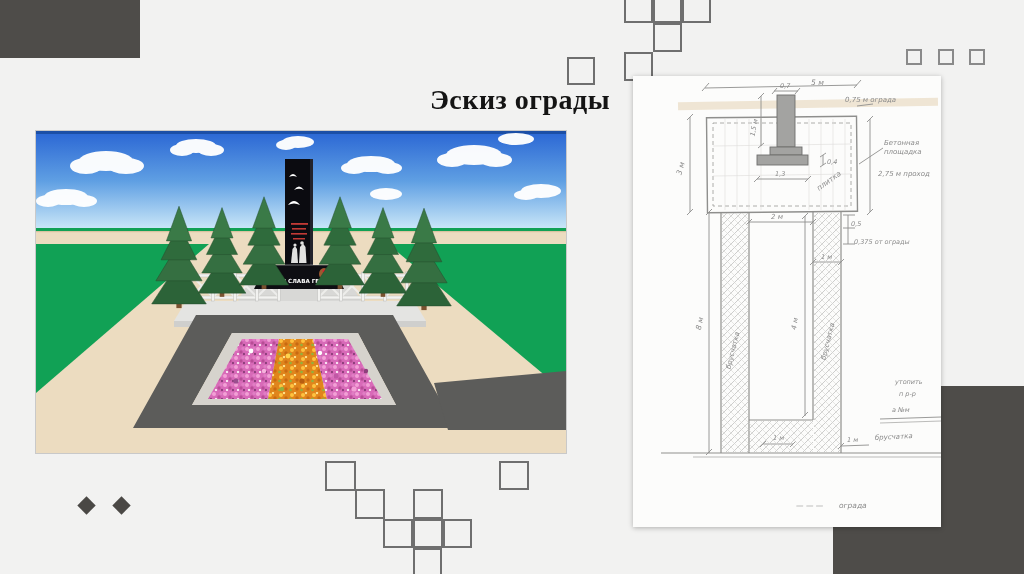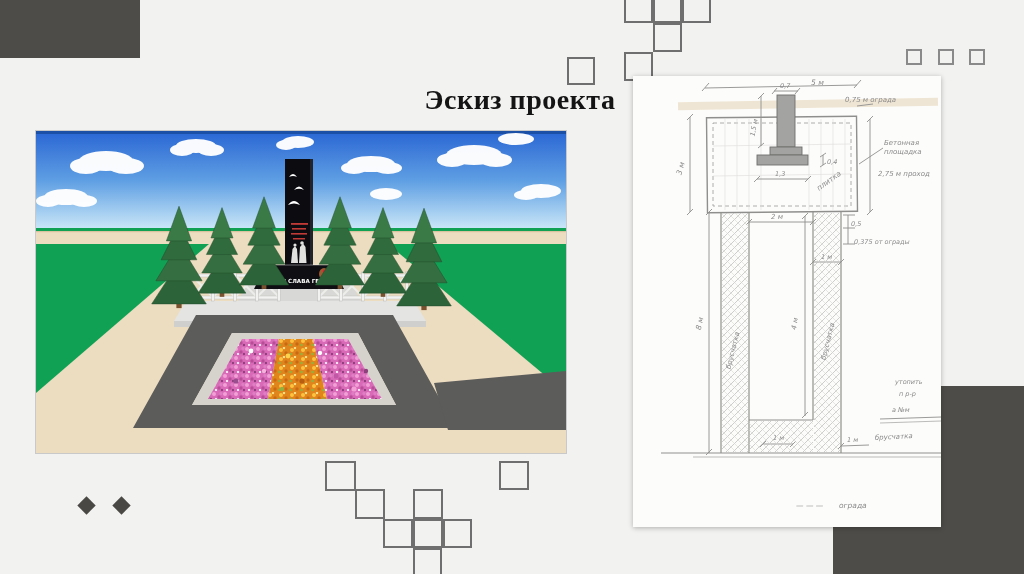--- a/index.html
+++ b/index.html
@@ -42,21 +42,21 @@
   <div class="sq" style="left:413px;top:489px;width:30px;height:30px;"></div>
   <div class="sq" style="left:383px;top:519px;width:30px;height:29px;"></div>
   <div class="sq" style="left:413px;top:519px;width:30px;height:29px;"></div>
   <div class="sq" style="left:443px;top:519px;width:29px;height:29px;"></div>
   <div class="sq" style="left:413px;top:548px;width:29px;height:26px;border-bottom:none;"></div>
   <div class="sq" style="left:499px;top:461px;width:30px;height:29px;"></div>
 
   <div class="diamond" style="left:80px;top:499px;"></div>
   <div class="diamond" style="left:115px;top:499px;"></div>
 
-  <div class="title">Эскиз проекта</div>
+  <div class="title">Эскиз ограды</div>
 
   <div class="render-frame">
     <svg width="530" height="322" viewBox="0 0 530 322">
       <defs>
         <linearGradient id="skyg" x1="0" y1="0" x2="0" y2="1">
           <stop offset="0" stop-color="#2a66d4"></stop>
             <stop offset="0.5" stop-color="#5f9fe3"></stop>
             <stop offset="1" stop-color="#cfeaf9"></stop>
         </linearGradient>
         <pattern id="flowerPink" width="11" height="9" patternUnits="userSpaceOnUse">

